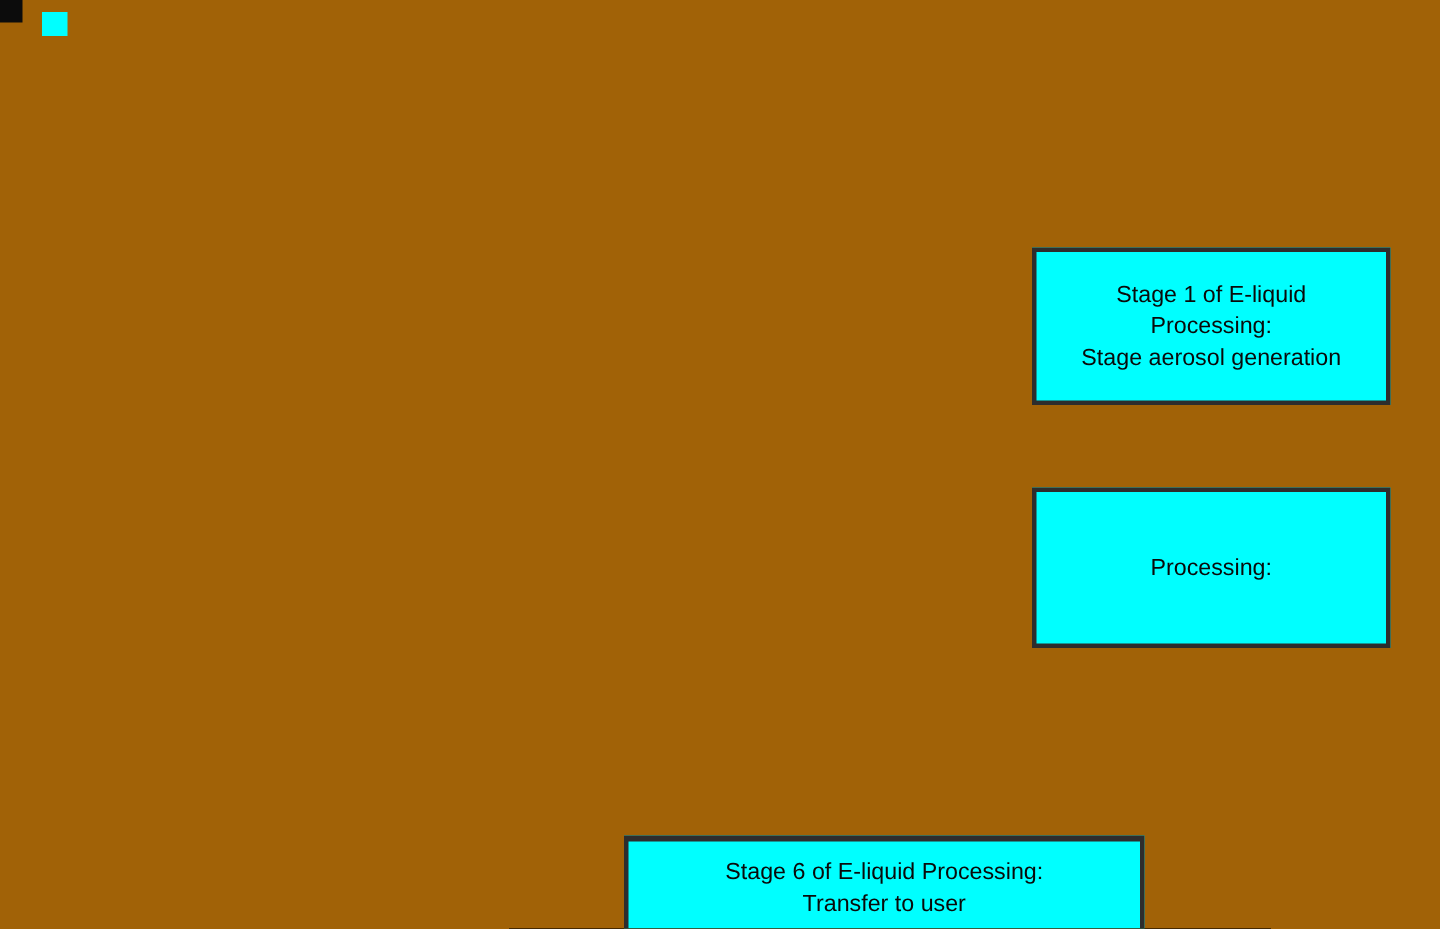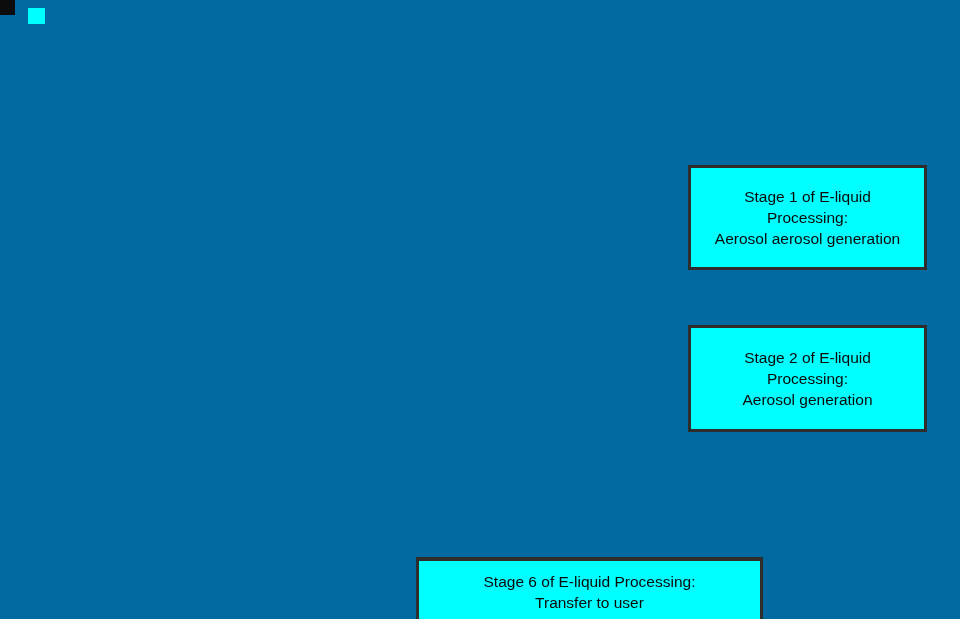--- a/index.html
+++ b/index.html
@@ -4,21 +4,21 @@
 <style>
   html, body {
     margin: 0;
     padding: 0;
     background: #000000;
   }
   #canvas {
     position: relative;
     width: 960px;
     height: 619px;
-    background: #0369a1;
+    background: #a16207;
     overflow: hidden;
     font-family: "Liberation Sans", sans-serif;
   }
   .flow-box {
     position: absolute;
     background: #00ffff;
     border: 3px solid #2d2d2d;
     box-sizing: border-box;
     display: flex;
     flex-direction: column;
@@ -73,27 +73,25 @@
 
 <div id="canvas">
 
   <div id="corner-dark-square"></div>
 
   <div id="legend-swatch"></div>
 
   <div id="stage1-box" class="flow-box">
     <div class="line">Stage 1 of E-liquid</div>
     <div class="line">Processing:</div>
-    <div class="line">Aerosol aerosol generation</div>
+    <div class="line">Stage aerosol generation</div>
   </div>
 
   <div id="stage2-box" class="flow-box">
-    <div class="line">Stage 2 of E-liquid</div>
     <div class="line">Processing:</div>
-    <div class="line">Aerosol generation</div>
   </div>
 
   <div id="stage3-box" class="flow-box">
     <div class="line">Stage 6 of E-liquid Processing:</div>
     <div class="line">Transfer to user</div>
   </div>
 
 </div>
 
 </body></html>

